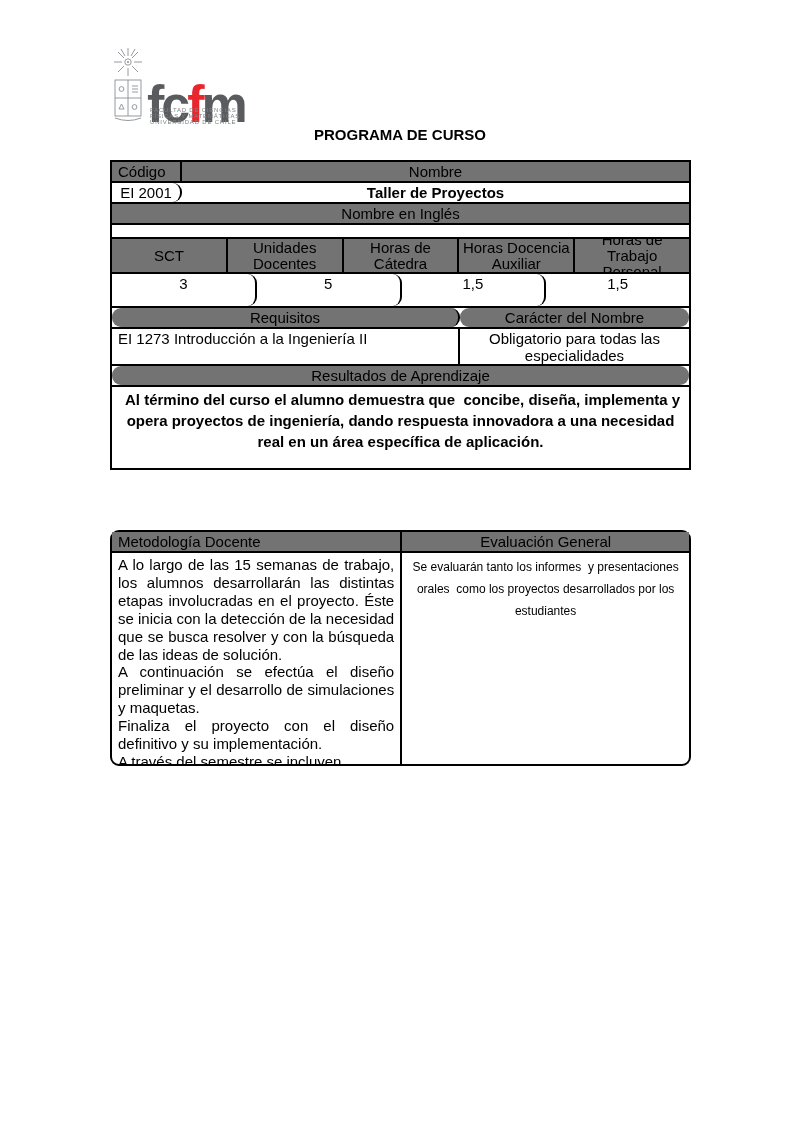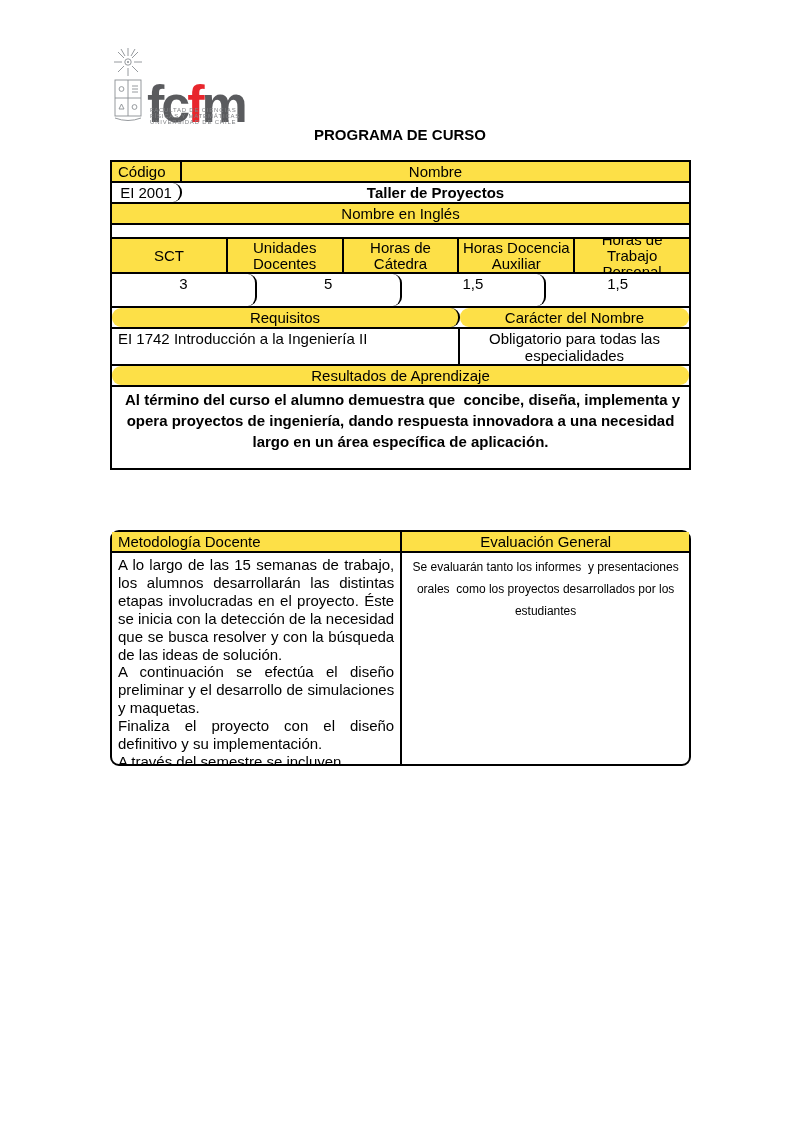--- a/index.html
+++ b/index.html
@@ -43,21 +43,21 @@
   .row { display:flex; border-bottom:2px solid #000; }
   .row:last-child { border-bottom:none; }
 
   .cell {
     border-right:2px solid #000;
     font-size:15px; line-height:17px; padding:1px 6px;
     overflow:hidden;
   }
   .cell:last-child { border-right:none;text-align:center; }
 
-  .hdr { background:#fde047; }
+  .hdr { background:#737373; }
   .center { text-align:center;border-radius:9px; }
   .bold { font-weight:bold; }
 
   
   .rh21 { height:21px; }
   .rh14 { height:14px; }
   .rh35 { height:35px; }
   .rh34 { height:34px; }
   .rh37 { height:37px; }
   .rh81 { height:81px; }
@@ -159,30 +159,30 @@
     <div class="cell center vtop c5">1,5</div>
     <div class="cell center vtop c5">1,5</div>
   </div>
 
   <div class="row rh21">
     <div class="cell hdr center w-req">Requisitos</div>
     <div class="cell hdr center flex1">Carácter del Nombre</div>
   </div>
 
   <div class="row rh37">
-    <div class="cell w-req">EI 1742 Introducción a la Ingeniería II</div>
+    <div class="cell w-req">EI 1273 Introducción a la Ingeniería II</div>
     <div class="cell flex1">Obligatorio para todas las especialidades</div>
   </div>
 
   <div class="row rh21">
     <div class="cell hdr center flex1">Resultados de Aprendizaje</div>
   </div>
 
   <div class="row rh81">
-    <div class="cell res-par flex1"> Al término del curso el alumno demuestra que  concibe, diseña, implementa y opera proyectos de ingeniería, dando respuesta innovadora a una necesidad largo en un área específica de aplicación.</div>
+    <div class="cell res-par flex1"> Al término del curso el alumno demuestra que  concibe, diseña, implementa y opera proyectos de ingeniería, dando respuesta innovadora a una necesidad real en un área específica de aplicación.</div>
   </div>
 
 </div>
 
 <div class="tbl tbl2">
 
   <div class="row rh21">
     <div class="cell hdr w-half">Metodología Docente</div>
     <div class="cell hdr flex1">Evaluación General</div>
   </div>

